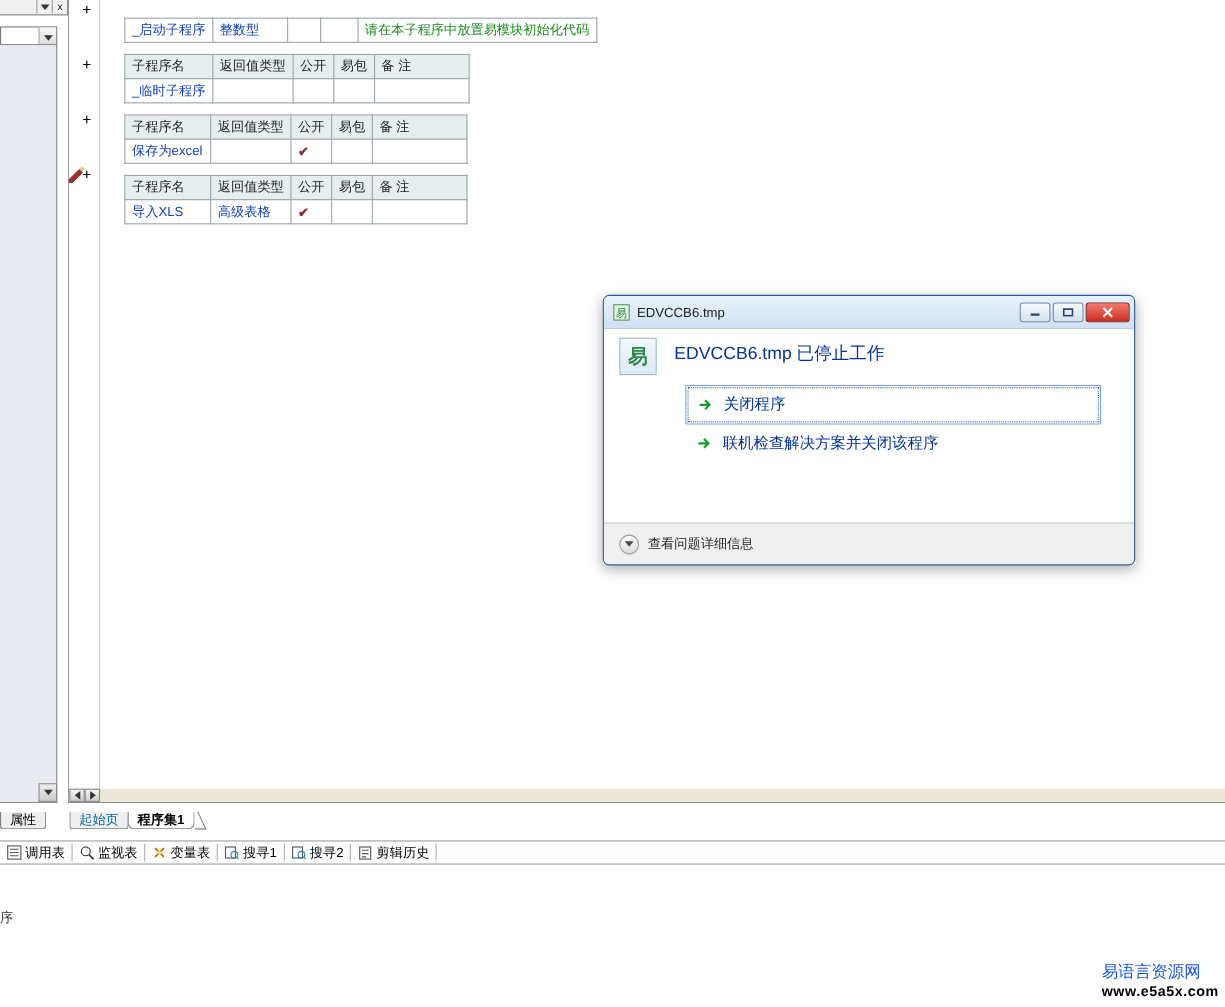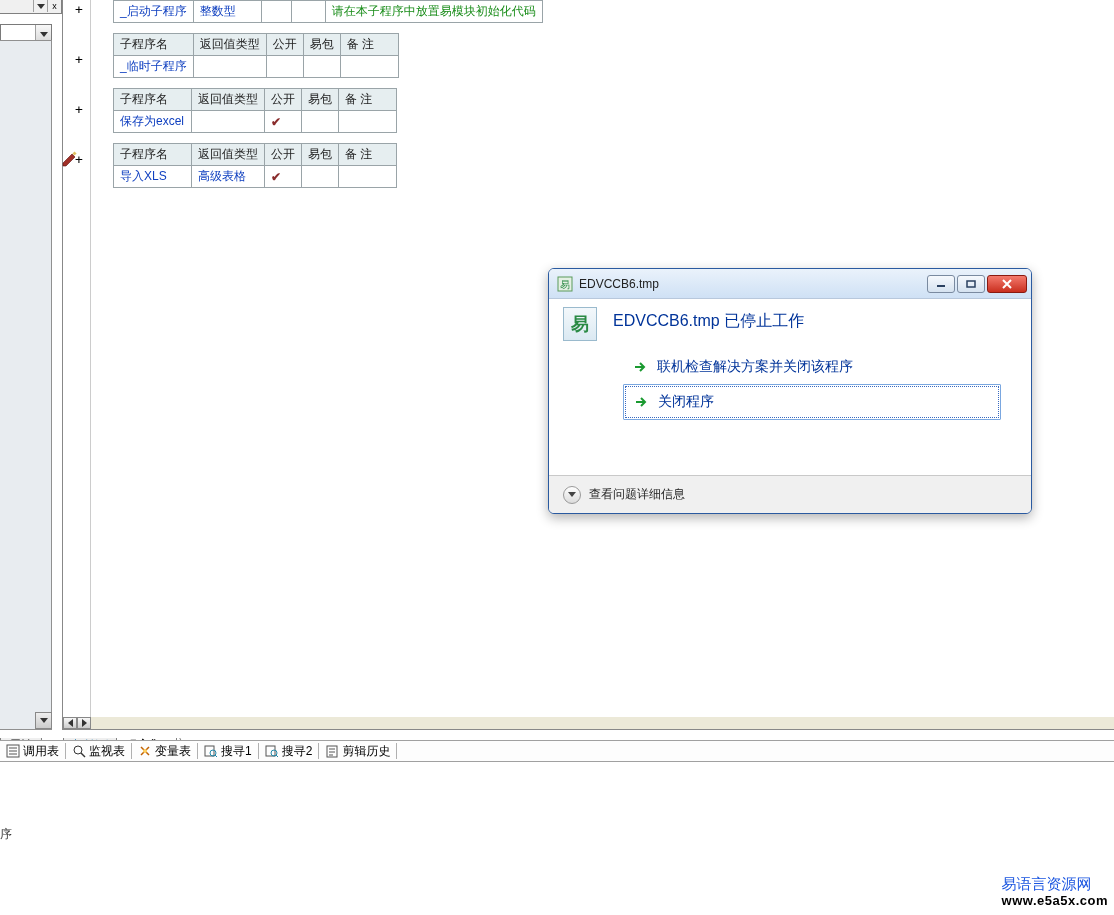--- a/index.html
+++ b/index.html
@@ -118,21 +118,21 @@
   }
   .sub-table th {
     background: #e6eef0;
     font-weight: normal;
     color: #222;
   }
   .col-name { width: 78px; }
   .col-ret  { width: 68px; }
   .col-pub  { width: 30px; text-align:center;}
   .col-pkg  { width: 34px; text-align:center;}
-  .col-note { width: 58px; }
+  .col-note { width: 86px; }
   .col-note-wide { width: 210px; }
   .txt-link { color: #1040c0; }
   .txt-green { color: #1a8d1a; }
   .check { color: #8a2c2c; font-weight:bold; text-align:center;}
   .plus-gutter {
     position: absolute;
     left: 10px;
     font-family: monospace;
     font-size: 13px;
     color: #000;
@@ -163,21 +163,21 @@
     background:#fff; font-weight:bold;
     border-radius: 0 0 6px 6px;
   }
   .tab-slashend{
     width:10px;height:16px;border-bottom:1px solid #808080;border-right:1px solid #808080;
     transform:skewX(25deg); margin-left:-2px;
   }
 
   
   .status-toolbar {
-    position:absolute; left:0; top:740px; width:100%;
+    position:absolute; left:0; top:764px; width:100%;
     height:22px;
     border-top:1px solid #a0a0a0;
     border-bottom:1px solid #a0a0a0;
     display:flex; align-items:center;
     font-size:12px;
     background:#fdfdfd;
   }
   .st-item {
     display:flex;align-items:center;gap:3px;
     padding:0 6px;height:100%;
@@ -322,21 +322,21 @@
     <div class="plus-gutter" style="top:152px">+</div>
     <div class="pencil">
       <svg viewBox="0 0 18 18">
           <path d="M2 16 L5 16 L14 7 L11 4 L2 13 Z" fill="#a03028" stroke="#5a1010" stroke-width="0.6"></path>
           <rect x="12" y="2" width="3" height="3" fill="#e0c060" transform="rotate(45 13.5 3.5)"></rect>
         </svg>
     </div>
   </div>
   <div class="code-body">
 
-    <table class="sub-table" style="margin-top:0">
+    <table class="sub-table" style="margin-top:16px">
       <tbody>
           <tr>
         <td class="col-name txt-link">_启动子程序</td>
         <td class="col-ret txt-link">整数型</td>
         <td class="col-pub"></td>
         <td class="col-pkg"></td>
         <td class="col-note-wide txt-green">请在本子程序中放置易模块初始化代码</td>
       </tr>
     </tbody>
       </table>
@@ -508,36 +508,36 @@
           <path d="M2 1 L10 9 M10 1 L2 9" stroke="#fff" stroke-width="2"></path>
         </svg>
       </div>
   </div>
   <div class="dlg-body">
     <div class="bigicon">
         <span class="bigicon-inner">易</span>
       </div>
     <div class="dlg-heading">EDVCCB6.tmp 已停止工作</div>
     <div style="height:18px"></div>
+    <div class="dlg-option focused" style="margin-right:12px">
+      <span class="opt-arrow">
+          <svg viewBox="0 0 14 14">
+            <path d="M2 7 H10 M7 3 L11 7 L7 11" fill="none" stroke="#1a9a30" stroke-width="2"></path>
+          </svg>
+        </span>
+      <span>关闭程序</span>
+    </div>
     <div class="dlg-option">
       <span class="opt-arrow">
           <svg viewBox="0 0 14 14">
             <path d="M2 7 H10 M7 3 L11 7 L7 11" fill="none" stroke="#1a9a30" stroke-width="2"></path>
           </svg>
         </span>
       <span>联机检查解决方案并关闭该程序</span>
     </div>
-    <div class="dlg-option focused" style="margin-right:12px">
-      <span class="opt-arrow">
-          <svg viewBox="0 0 14 14">
-            <path d="M2 7 H10 M7 3 L11 7 L7 11" fill="none" stroke="#1a9a30" stroke-width="2"></path>
-          </svg>
-        </span>
-      <span>关闭程序</span>
-    </div>
   </div>
   <div class="dlg-footer">
     <div class="expand-circ">
         <span class="chev"></span>
       </div>
     <div class="dlg-footer-label">查看问题详细信息</div>
   </div>
 </div>
 
 <div class="watermark">

